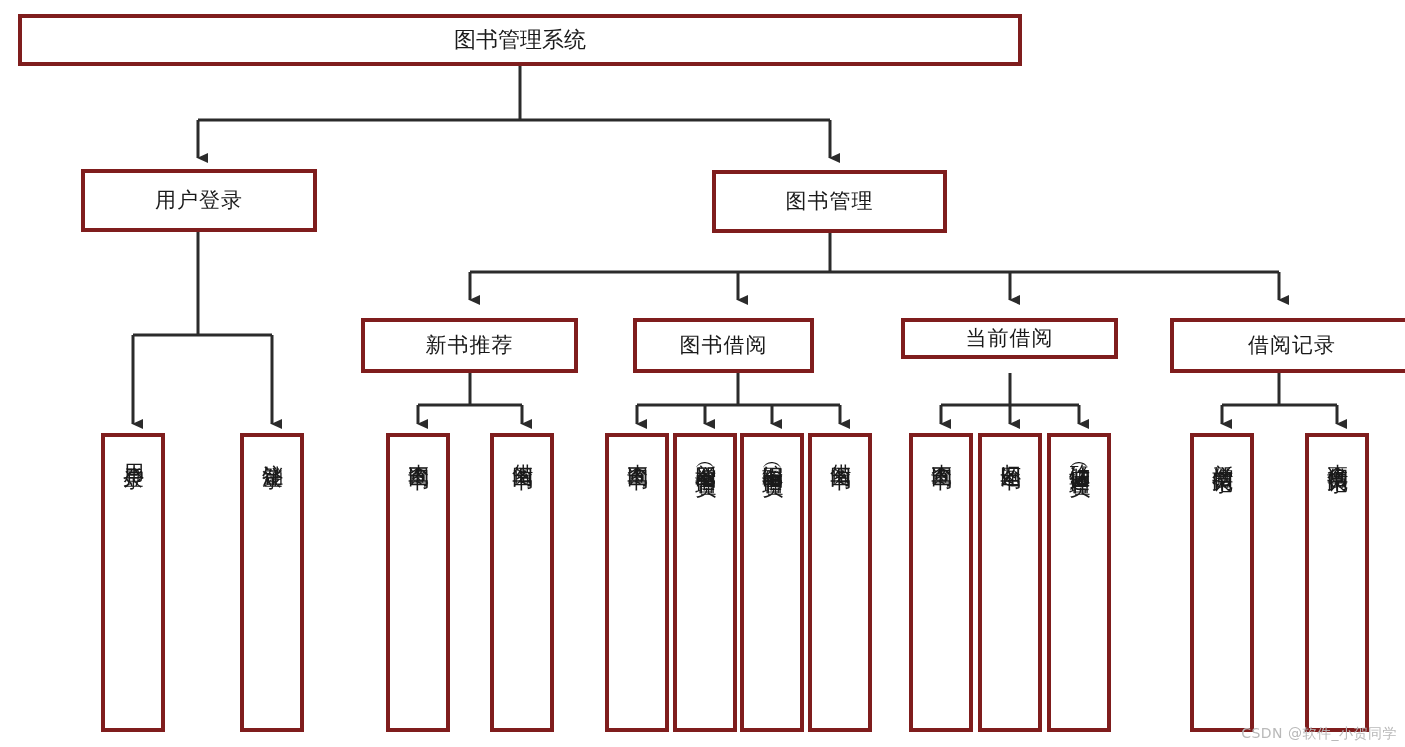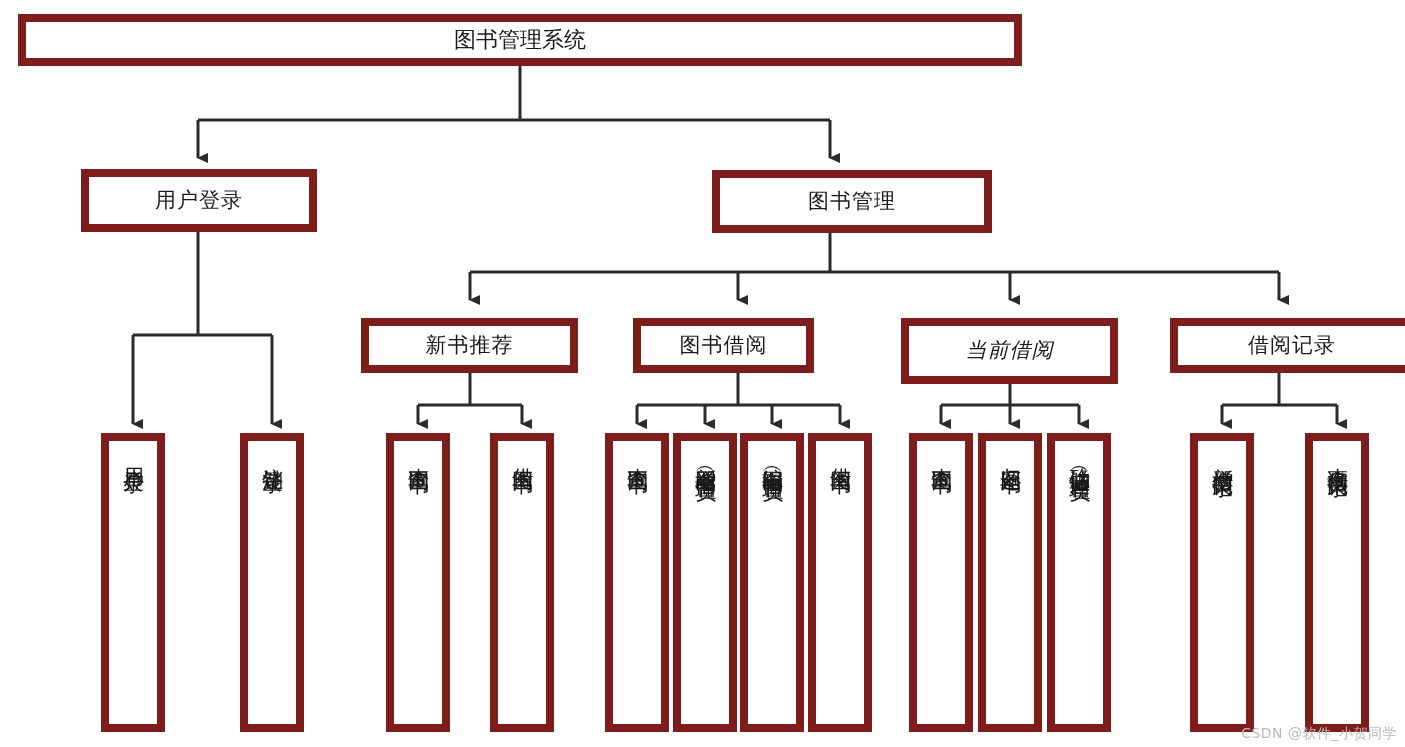--- a/index.html
+++ b/index.html
@@ -21,21 +21,21 @@
     position: absolute;
     left: 0;
     top: 0;
     width: 1405px;
     height: 747px;
     pointer-events: none;
   }
   .node {
     position: absolute;
     box-sizing: border-box;
-    border: 8px solid #7f1d1d;
+    border: 4px solid #7f1d1d;
     background: #ffffff;
     display: flex;
     align-items: center;
     justify-content: center;
     color: #1a1a1a;
   }
   .node.h {
     font-size: 21px;
     letter-spacing: 1px;
     line-height: 1.1;
@@ -123,31 +123,31 @@
     </g>
   </svg>
 
   <div class="node root" style="left:18px; top:14px; width:1004px; height:52px;">
     <span>图书管理系统</span>
   </div>
 
   <div class="node h" style="left:81px; top:169px; width:236px; height:63px;">
     <span>用户登录</span>
   </div>
-  <div class="node h" style="left:712px; top:170px; width:280px; height:63px;">
+  <div class="node h" style="left:712px; top:170px; width:235px; height:63px;">
     <span>图书管理</span>
   </div>
 
   <div class="node h" style="left:361px; top:318px; width:217px; height:55px;">
     <span>新书推荐</span>
   </div>
   <div class="node h" style="left:633px; top:318px; width:181px; height:55px;">
     <span>图书借阅</span>
   </div>
-  <div class="node h" style="left:901px; top:318px; width:217px; height:66px;font-style:italic;">
+  <div class="node h" style="left:901px; top:318px; width:217px; height:41px;">
     <span>当前借阅</span>
   </div>
   <div class="node h" style="left:1170px; top:318px; width:244px; height:55px;">
     <span>借阅记录</span>
   </div>
 
   <div class="node leaf" style="left:101px; top:433px; width:64px; height:299px;">
     <span class="vlabel">用户登录</span>
   </div>
   <div class="node leaf" style="left:240px; top:433px; width:64px; height:299px;">

